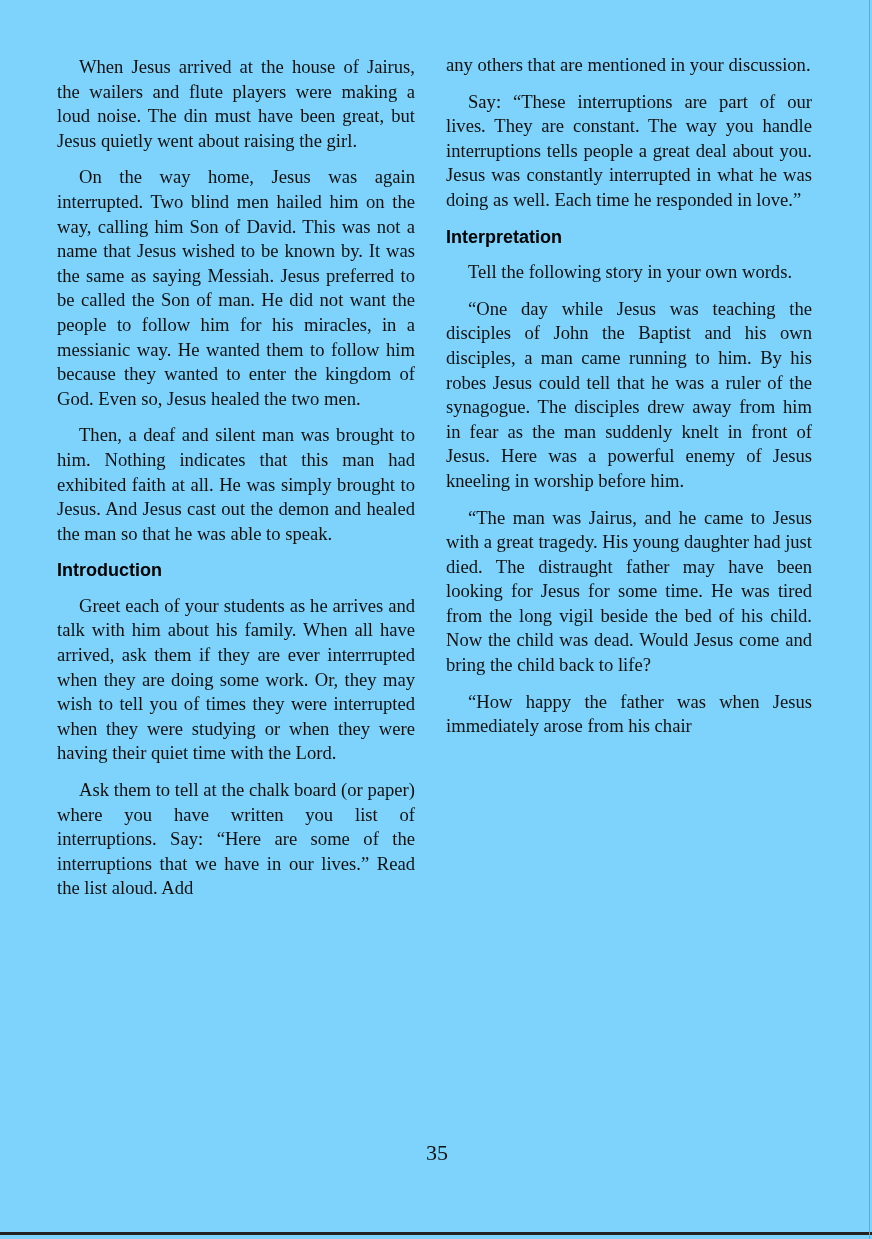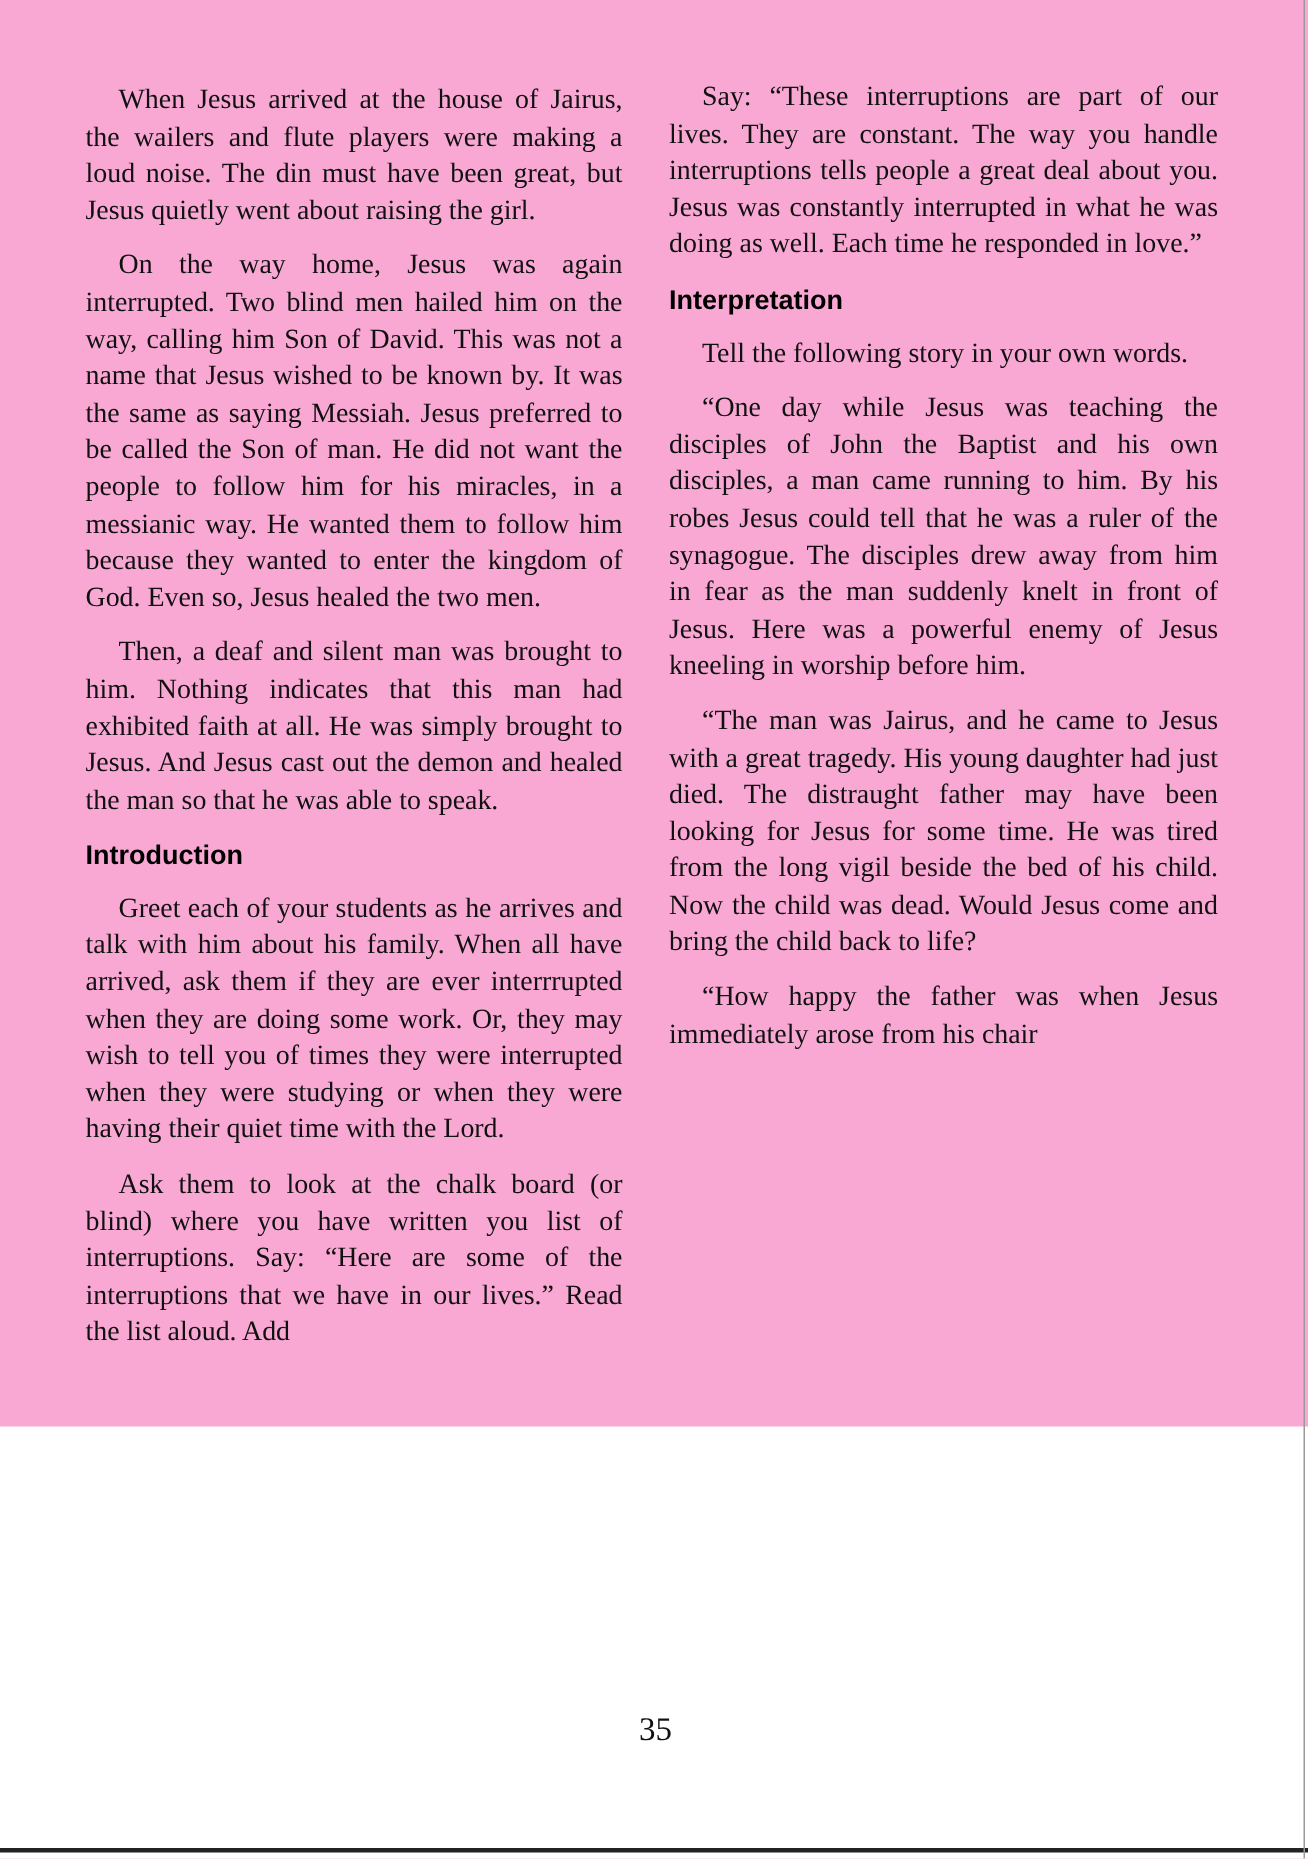--- a/index.html
+++ b/index.html
@@ -1,17 +1,17 @@
 <!DOCTYPE html>
 <html><head>
 <meta charset="utf-8">
 <style>
   html, body { margin: 0; padding: 0; background: #ffffff; }
   body { width: 872px; height: 1239px; position: relative; overflow: hidden; }
-  .page { position: absolute; left: 0; top: 0; width: 872px; height: 951px; background: #f9a8d4; }
+  .page { position: absolute; left: 0; top: 0; width: 872px; height: 1239px; background: #7dd3fc; }
   .col {
     position: absolute;
     font-family: "Liberation Serif", "DejaVu Serif", serif;
     font-size: 18.6px;
     line-height: 24.6px;
     color: #111111;
     text-align: justify;
   }
   .col.left { left: 57px; top: 55px; width: 358px; }
   .col.right { left: 446px; top: 53px; width: 366px; }
@@ -43,24 +43,25 @@
 <body>
 
 <div class="page">
 
   <div class="col left">
     <p>When Jesus arrived at the house of Jairus, the wailers and flute players were making a loud noise. The din must have been great, but Jesus quietly went about raising the girl.</p>
     <p>On the way home, Jesus was again interrupted. Two blind men hailed him on the way, calling him Son of David. This was not a name that Jesus wished to be known by. It was the same as saying Messiah. Jesus preferred to be called the Son of man. He did not want the people to follow him for his miracles, in a messianic way. He wanted them to follow him because they wanted to enter the kingdom of God. Even so, Jesus healed the two men.</p>
     <p>Then, a deaf and silent man was brought to him. Nothing indicates that this man had exhibited faith at all. He was simply brought to Jesus. And Jesus cast out the demon and healed the man so that he was able to speak.</p>
     <div class="h2">Introduction</div>
     <p>Greet each of your students as he arrives and talk with him about his family. When all have arrived, ask them if they are ever interrrupted when they are doing some work. Or, they may wish to tell you of times they were interrupted when they were studying or when they were having their quiet time with the Lord.</p>
-    <p>Ask them to look at the chalk board (or blind) where you have written you list of interruptions. Say: “Here are some of the interruptions that we have in our lives.” Read the list aloud. Add</p>
+    <p>Ask them to tell at the chalk board (or paper) where you have written you list of interruptions. Say: “Here are some of the interruptions that we have in our lives.” Read the list aloud. Add</p>
   </div>
 
   <div class="col right">
+    <p class="noindent">any others that are mentioned in your discussion.</p>
     <p>Say: “These interruptions are part of our lives. They are constant. The way you handle interruptions tells people a great deal about you. Jesus was constantly interrupted in what he was doing as well. Each time he responded in love.”</p>
     <div class="h2">Interpretation</div>
     <p>Tell the following story in your own words.</p>
     <p>“One day while Jesus was teaching the disciples of John the Baptist and his own disciples, a man came running to him. By his robes Jesus could tell that he was a ruler of the synagogue. The disciples drew away from him in fear as the man suddenly knelt in front of Jesus. Here was a powerful enemy of Jesus kneeling in worship before him.</p>
     <p>“The man was Jairus, and he came to Jesus with a great tragedy. His young daughter had just died. The distraught father may have been looking for Jesus for some time. He was tired from the long vigil beside the bed of his child. Now the child was dead. Would Jesus come and bring the child back to life?</p>
     <p>“How happy the father was when Jesus immediately arose from his chair</p>
   </div>
 
   <div class="pagenum">35</div>
   <div class="bottom-rule"></div>

